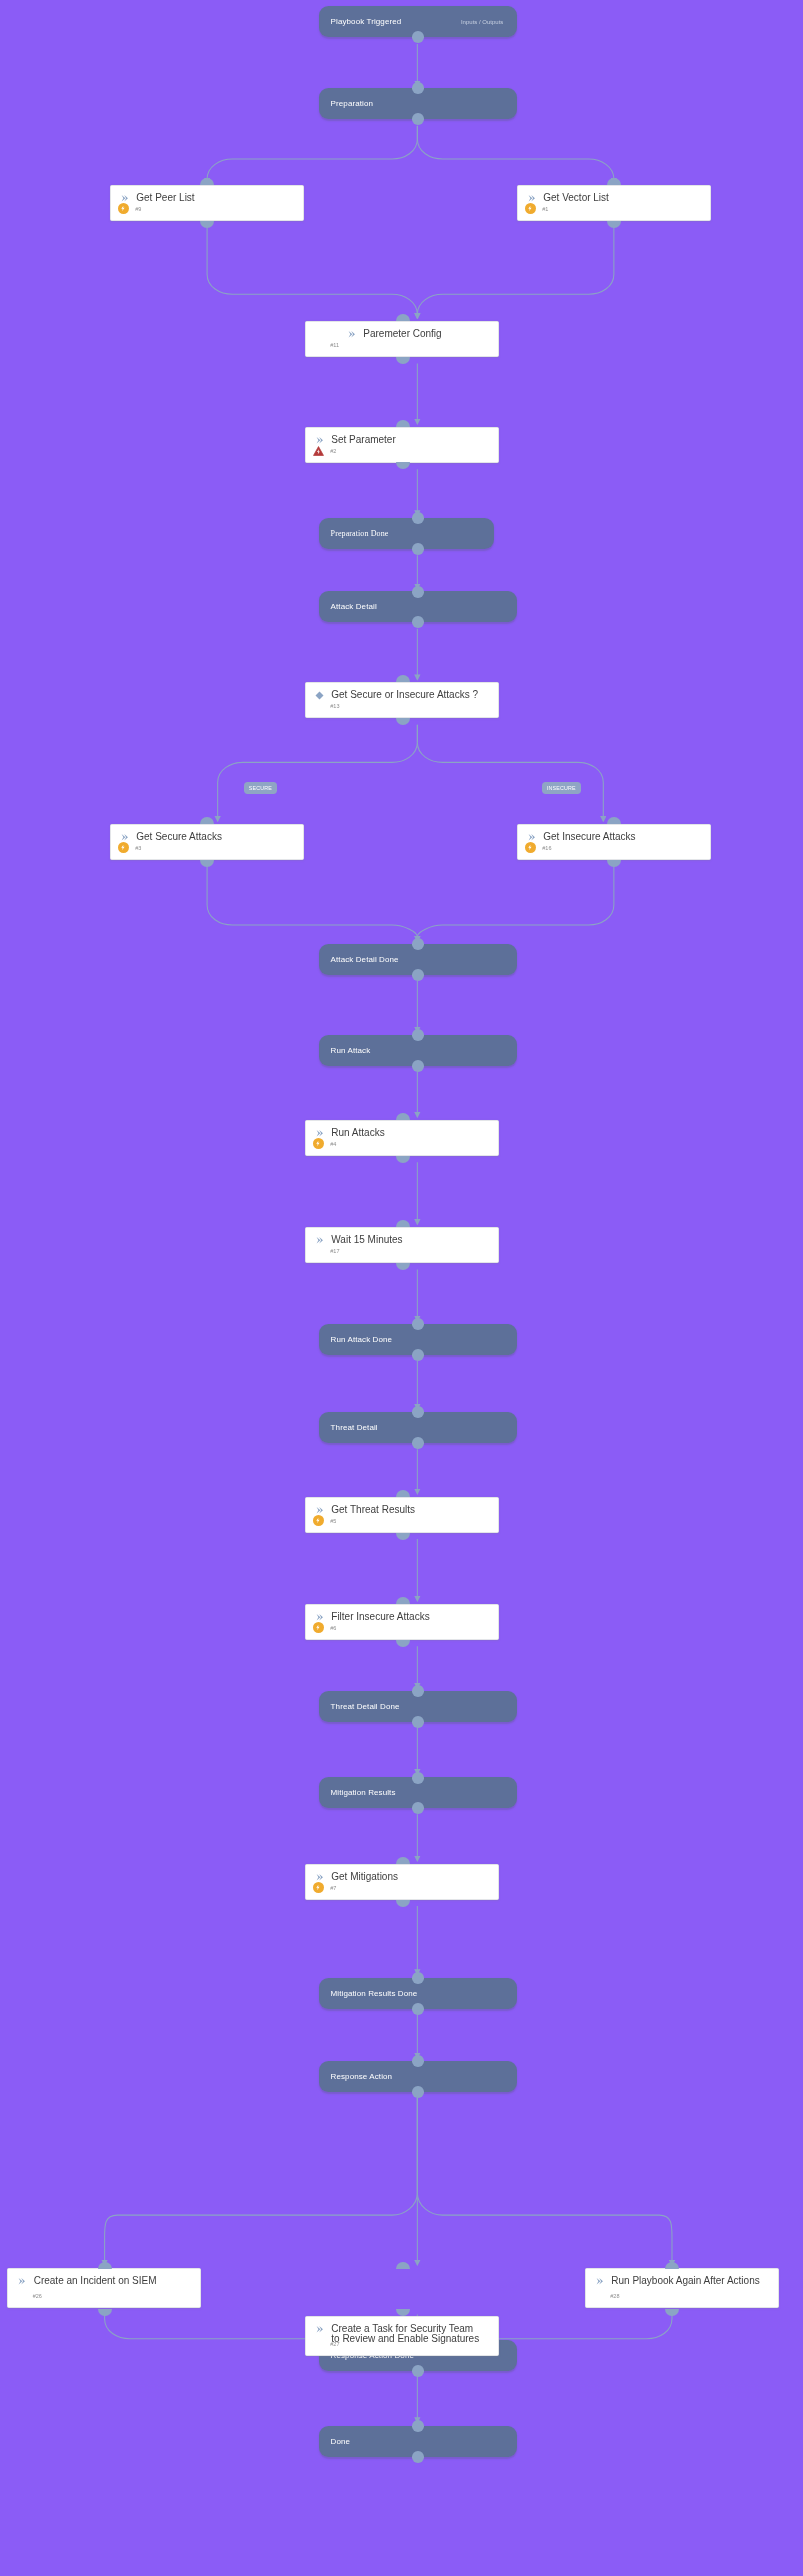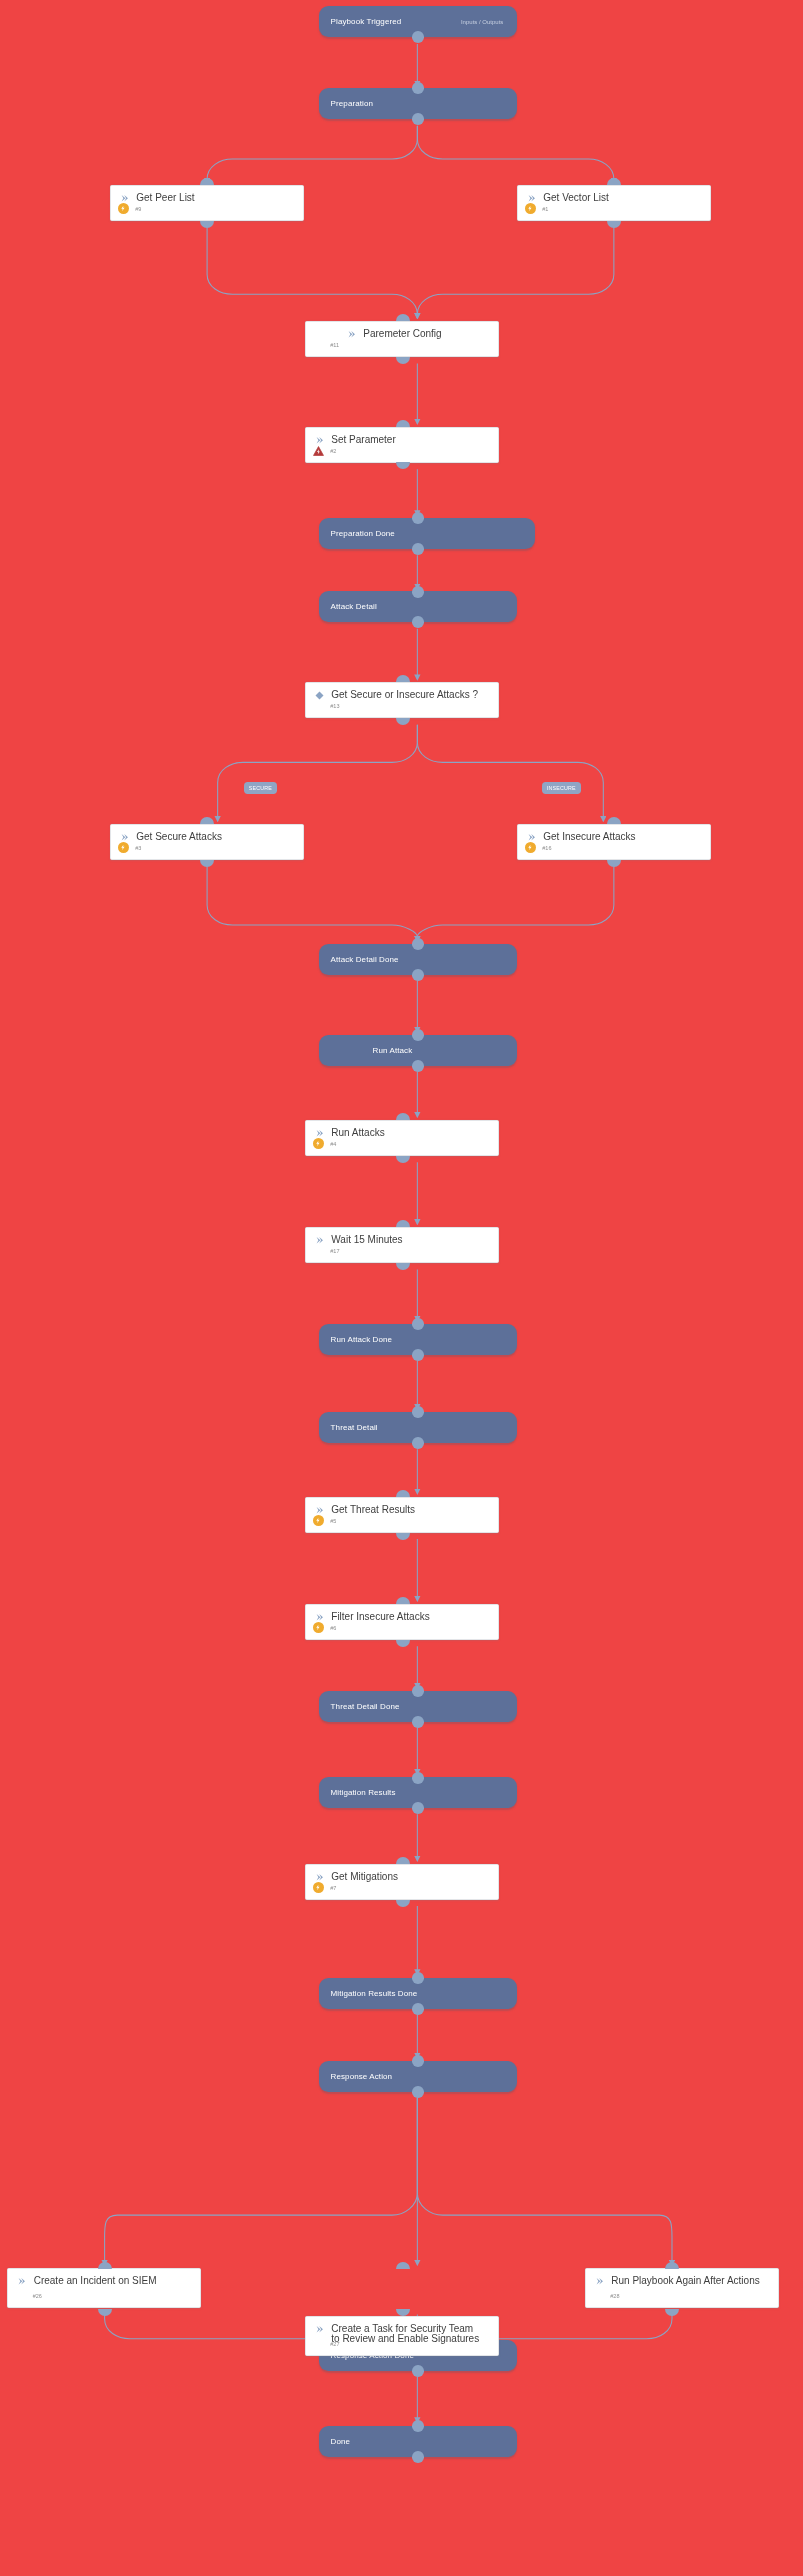--- a/index.html
+++ b/index.html
@@ -9,21 +9,21 @@
     background: #ffffff;
   }
   body {
     font-family: "Liberation Sans", "DejaVu Sans", sans-serif;
     -webkit-font-smoothing: antialiased;
   }
   #canvas {
     position: relative;
     width: 803px;
     height: 2576px;
-    background: #ef4444;
+    background: #8b5cf6;
     overflow: hidden;
   }
   #edges {
     position: absolute;
     left: 0;
     top: 0;
     width: 803px;
     height: 2576px;
     pointer-events: none;
   }
@@ -236,36 +236,36 @@
       <div class="stage" style="left:319px;top:6.3px;width:198px;height:31px;">
         <span class="stage-label">Playbook Triggered</span>
         <span class="stage-sub">Inputs / Outputs</span>
       </div>
       <span class="knob round" style="left:412px;top:31px;"></span>
       <div class="stage" style="left:319px;top:88px;width:198px;height:31px;">
         <span class="stage-label">Preparation</span>
       </div>
       <span class="knob round" style="left:412px;top:82px;"></span>
       <span class="knob round" style="left:412px;top:113px;"></span>
-      <div class="stage" style="left:319px;top:518px;width:216px;height:31px;">
+      <div class="stage" style="left:319px;top:518px;width:175px;height:31px;font-family:Liberation Serif, serif;">
         <span class="stage-label">Preparation Done</span>
       </div>
       <span class="knob round" style="left:412px;top:512px;"></span>
       <span class="knob round" style="left:412px;top:543px;"></span>
       <div class="stage" style="left:319px;top:591px;width:198px;height:31px;">
         <span class="stage-label">Attack Detail</span>
       </div>
       <span class="knob round" style="left:412px;top:586px;"></span>
       <span class="knob round" style="left:412px;top:616px;"></span>
       <div class="stage" style="left:319px;top:944px;width:198px;height:31px;">
         <span class="stage-label">Attack Detail Done</span>
       </div>
       <span class="knob round" style="left:412px;top:938px;"></span>
       <span class="knob round" style="left:412px;top:969px;"></span>
-      <div class="stage" style="left:319px;top:1035px;width:198px;height:31px;padding-left:42px;">
+      <div class="stage" style="left:319px;top:1035px;width:198px;height:31px;">
         <span class="stage-label">Run Attack</span>
       </div>
       <span class="knob round" style="left:412px;top:1029px;"></span>
       <span class="knob round" style="left:412px;top:1060px;"></span>
       <div class="stage" style="left:319px;top:1324px;width:198px;height:31px;">
         <span class="stage-label">Run Attack Done</span>
       </div>
       <span class="knob round" style="left:412px;top:1318px;"></span>
       <span class="knob round" style="left:412px;top:1349px;"></span>
       <div class="stage" style="left:319px;top:1412px;width:198px;height:31px;">

